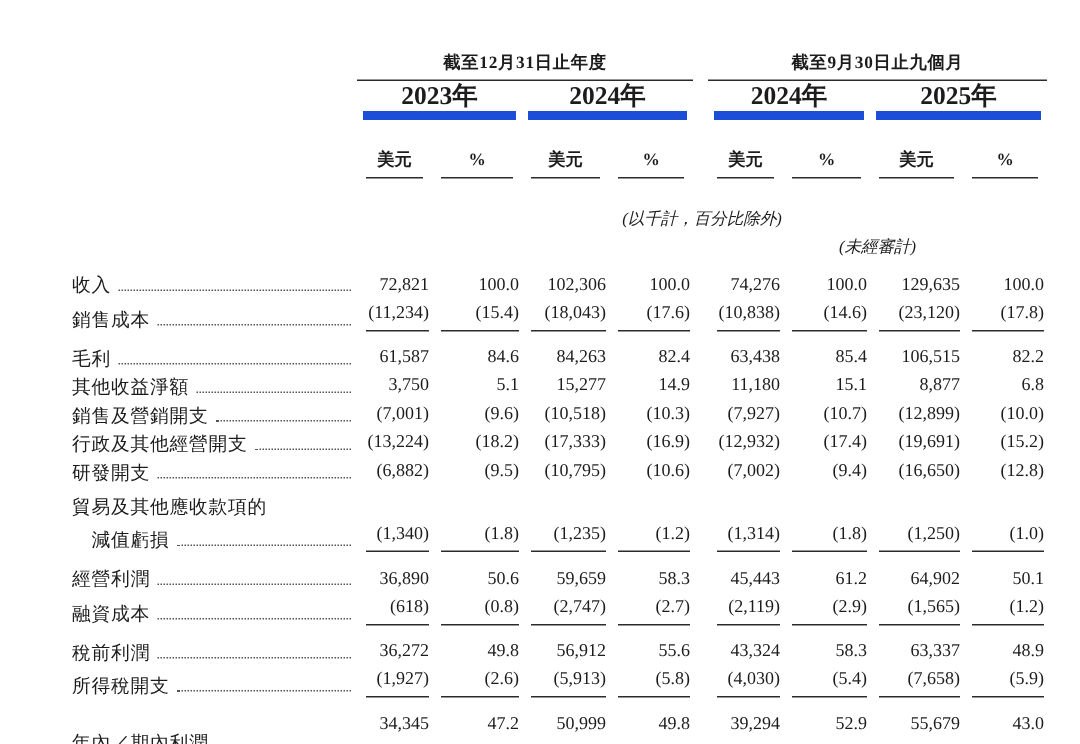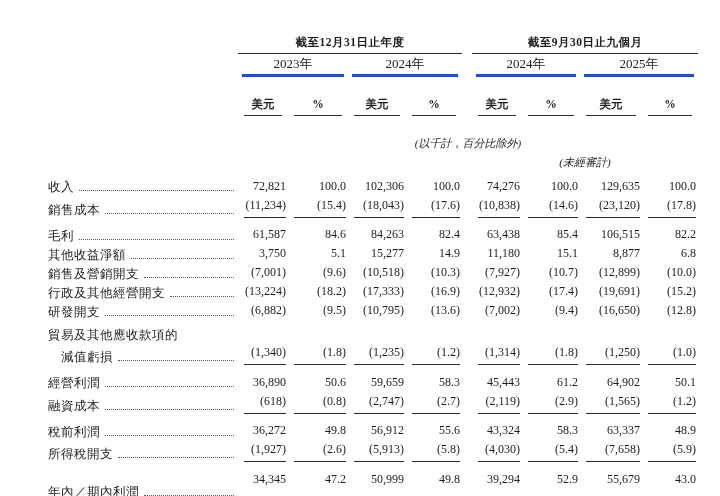--- a/index.html
+++ b/index.html
@@ -11,22 +11,22 @@
   .page{padding:14px 12px 0 48px;}
   .intro{font-size:16px;letter-spacing:2px;line-height:22px;}
   table.fin{
     border-collapse:collapse;table-layout:fixed;
     width:650px;margin-top:20px;font-size:12px;line-height:16px;
   }
   th,td{padding:0;vertical-align:bottom;font-weight:normal;}
   
   .grp{border-bottom:1px solid #2b2b2b;text-align:center;font-weight:bold;
        font-size:11.5px;padding-bottom:3px;letter-spacing:0.5px;}
-  .yr{border-bottom:3px solid #1d4ed8;text-align:center;font-weight:normal;
-      font-size:13px;padding:2px 0 2px 0;margin:0 4px;}
+  .yr{border-bottom:6px solid #1d4ed8;text-align:center;font-weight:bold;
+      font-size:17px;padding:2px 0 2px 0;margin:0 4px;}
   .un{border-bottom:1px solid #2b2b2b;font-weight:bold;
       font-size:11.5px;padding:3px 0 3px 0;margin:16px 6px;}
   .noteRow1{ margin-left:190px;text-align:center;font-style:italic;
       font-size:11px;padding-top:3px;}
   .noteRow2{ margin-left:424px;width:226px;text-align:center;font-style:italic;
       font-size:11px;padding-top:3px;padding-bottom:6px;}
   
   td.lc{font-size:12.5px;}
   .lf{display:flex;align-items:baseline;}
   .lf .t{white-space:nowrap;letter-spacing:0.5px;}
@@ -333,21 +333,21 @@
           <td class="num">
             <div class="cw">(6,882)</div>
           </td>
           <td class="num">
             <div class="cw">(9.5)</div>
           </td>
           <td class="num">
             <div class="cw">(10,795)</div>
           </td>
           <td class="num">
-            <div class="cw">(13.6)</div>
+            <div class="cw">(10.6)</div>
           </td>
           <td class="sp"></td>
           <td class="num">
             <div class="cw">(7,002)</div>
           </td>
           <td class="num">
             <div class="cw">(9.4)</div>
           </td>
           <td class="num">
             <div class="cw">(16,650)</div>

